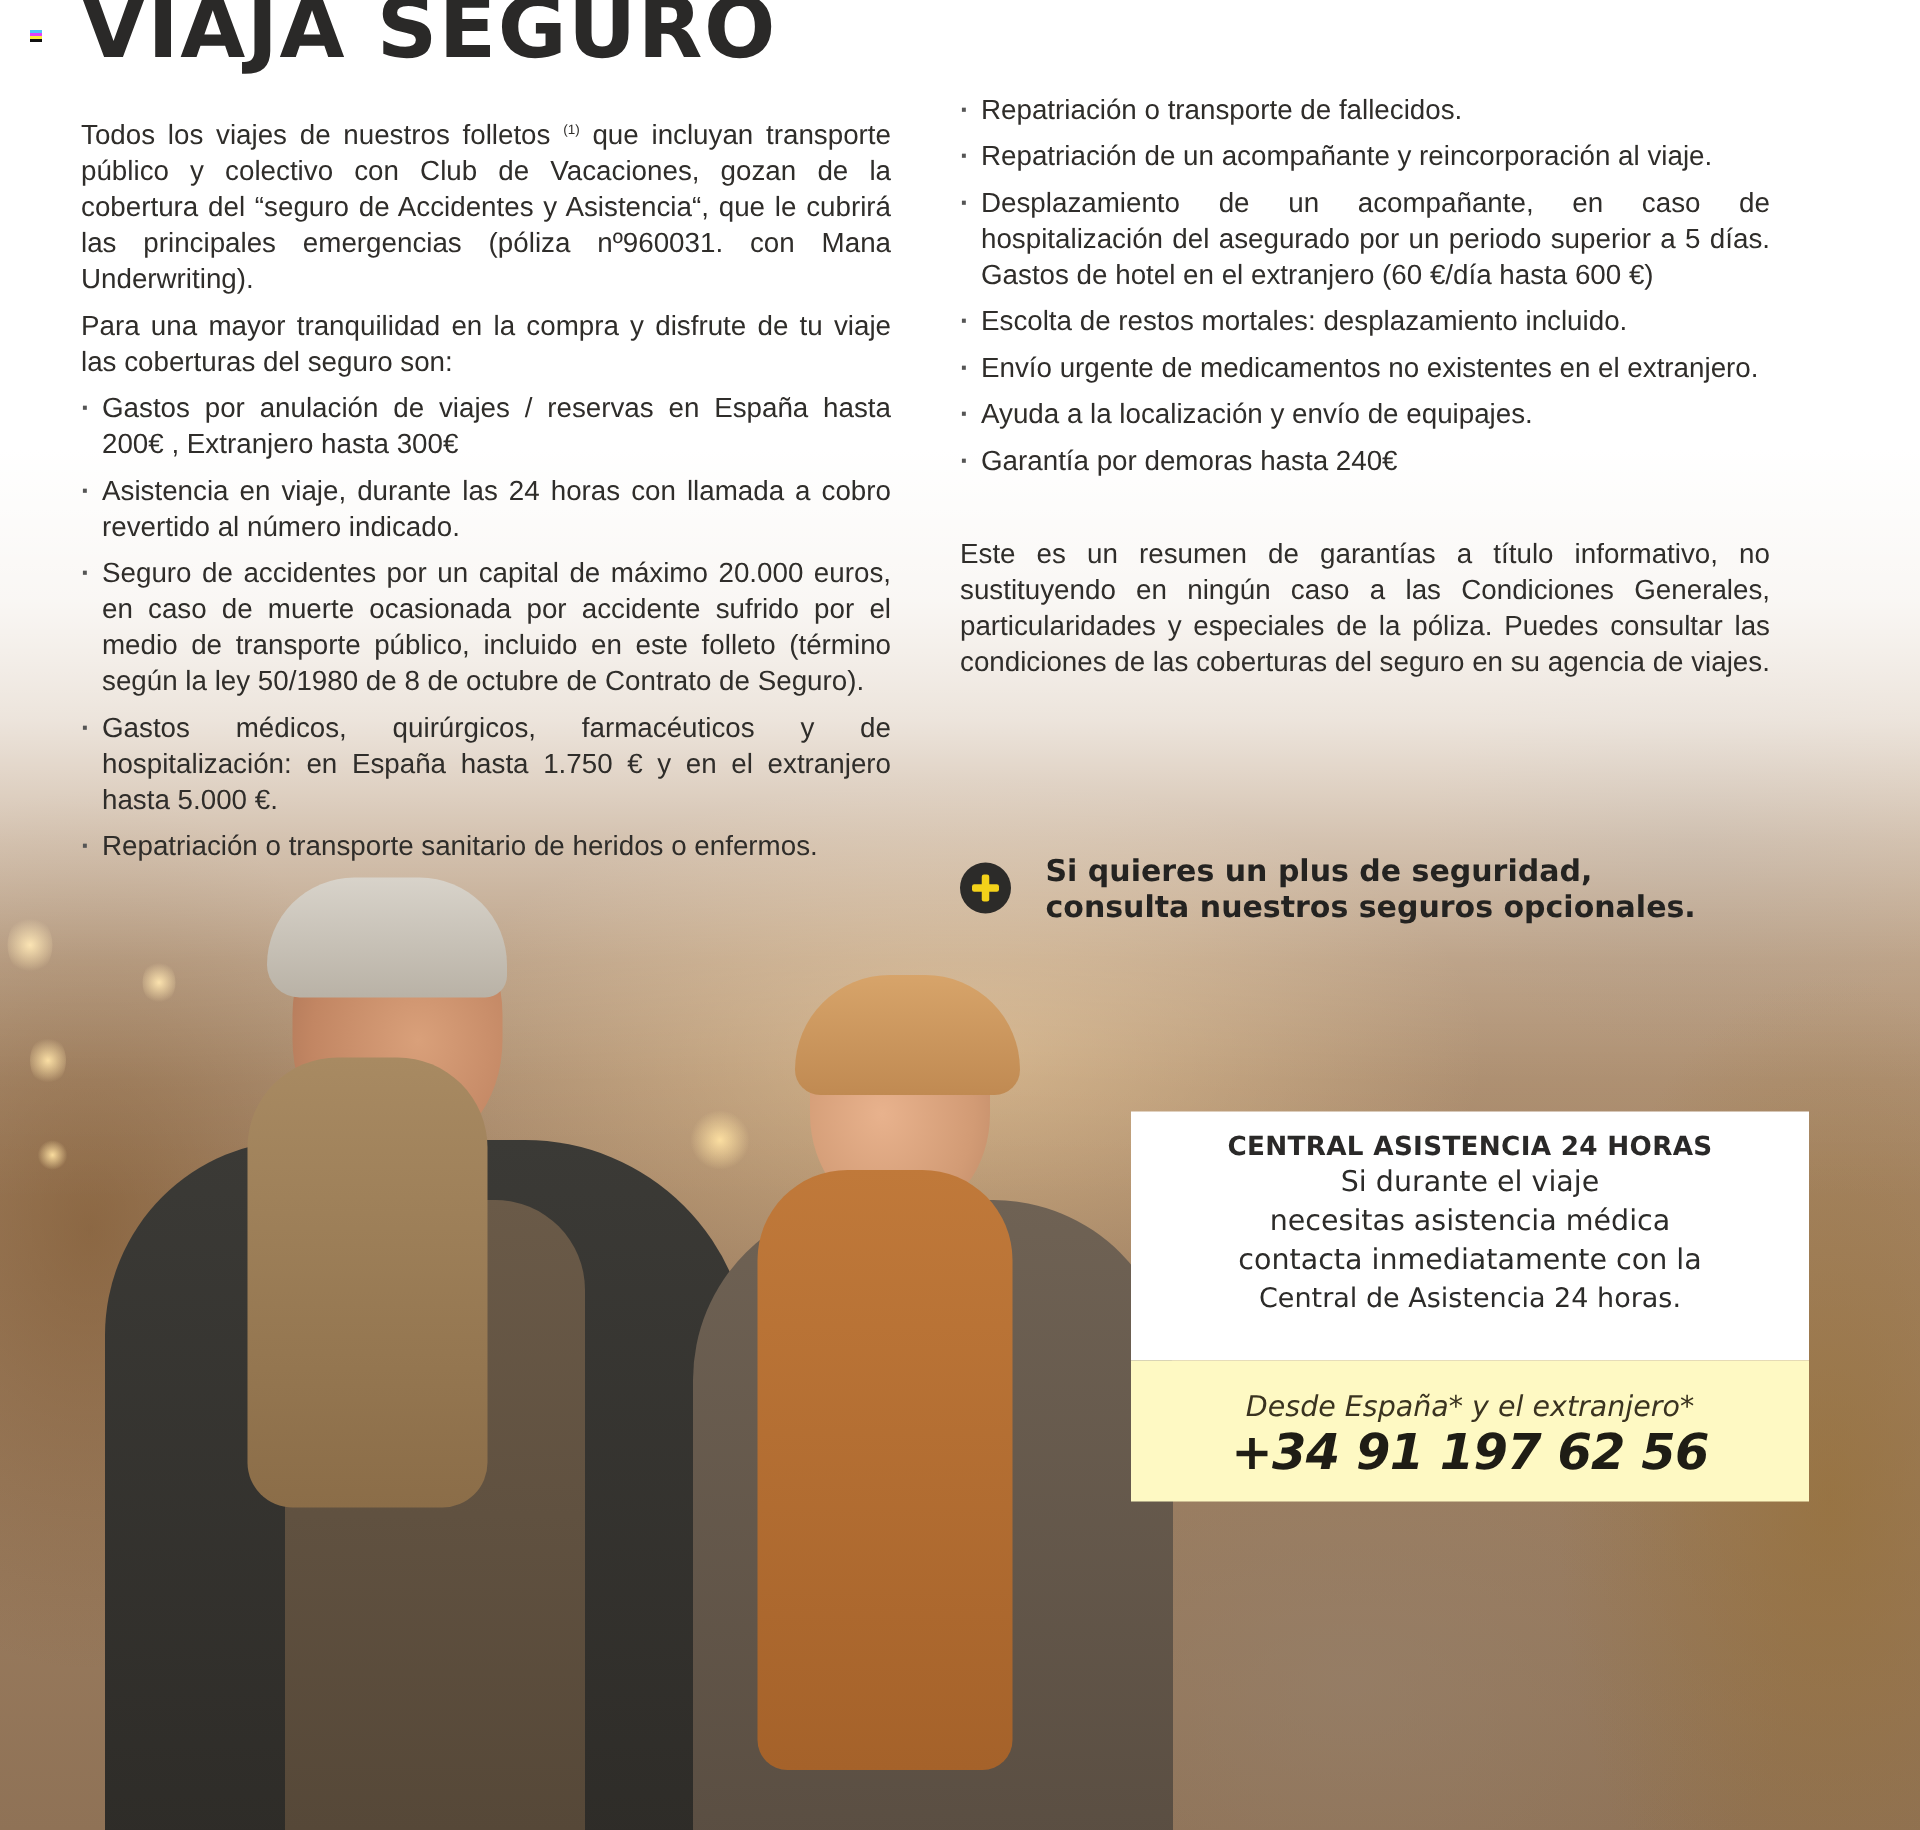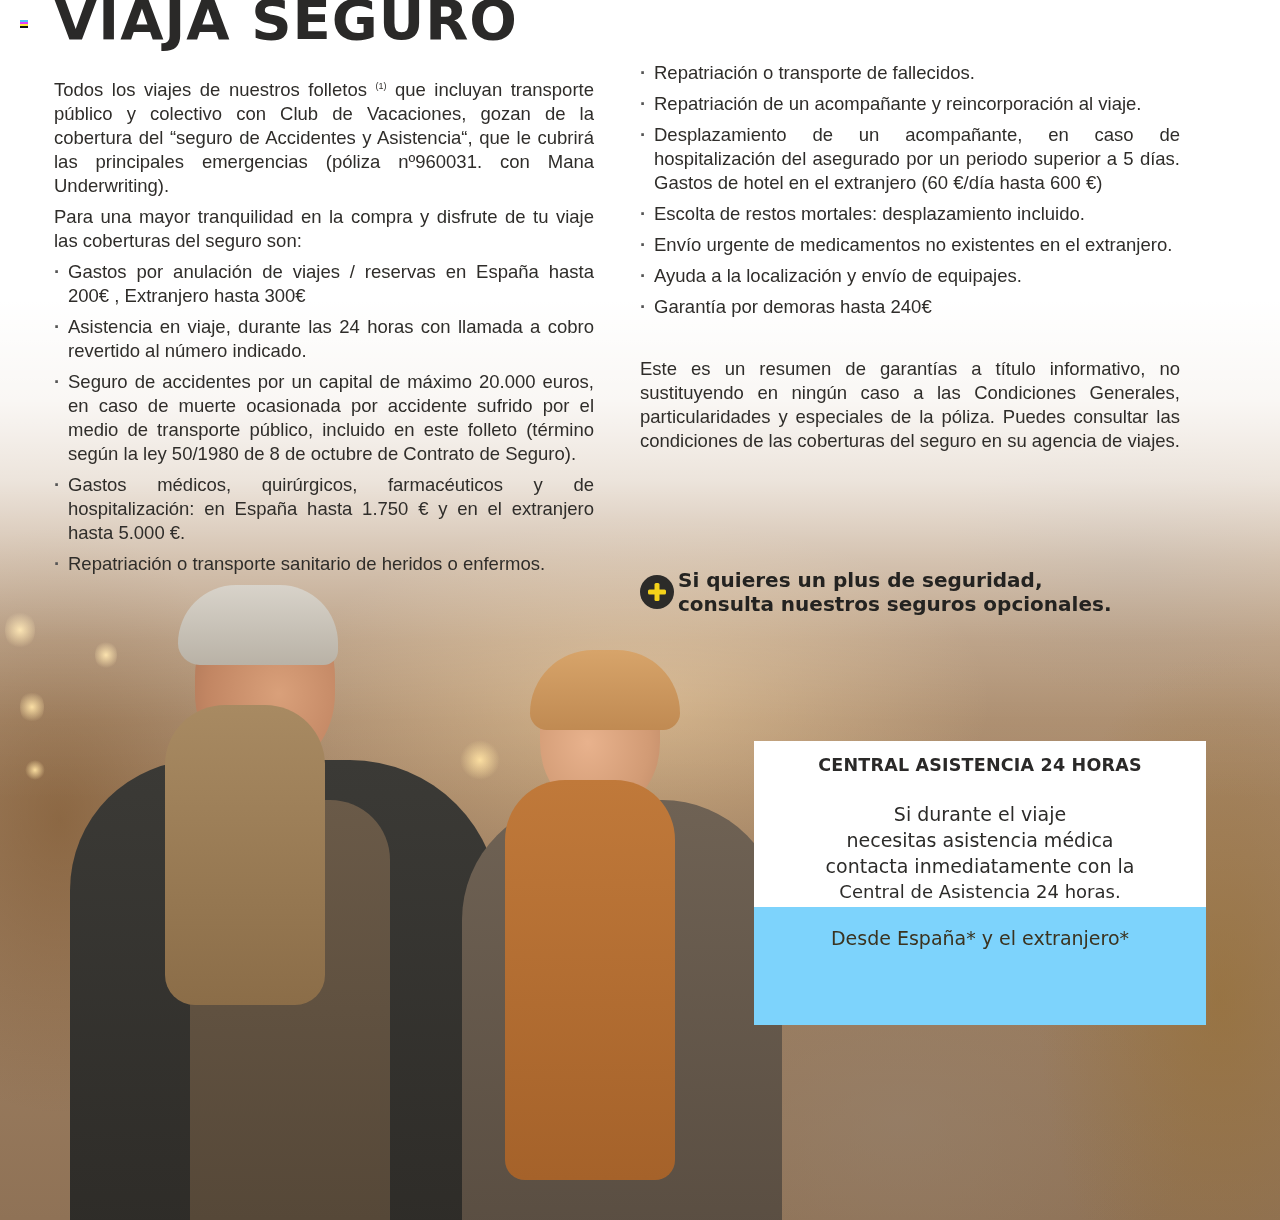--- a/index.html
+++ b/index.html
@@ -68,32 +68,32 @@
   .col-left { left: 54px; top: 74px; width: 540px; }
   .col-right { left: 640px; top: 61px; width: 540px; }
   .col p { text-align: justify; margin-bottom: 7px; }
   .col ul { list-style: none; }
   .col li { position: relative; padding-left: 14px; margin-bottom: 7px; text-align: justify; }
   .col li::before { content: "·"; position: absolute; left: 0; top: 0; font-weight: bold; color: #555; }
   .sup { font-size: 9px; vertical-align: super; }
   .disclaimer { margin-top: 38px; }
 
   
-  .plus-callout { position: absolute; z-index: 5; left: 640px; top: 568px; display: flex; align-items: center; gap: 4px; }
+  .plus-callout { position: absolute; z-index: 5; left: 640px; top: 568px; display: flex; align-items: center; gap: 23px; }
   .plus-icon { width: 34px; height: 34px; border-radius: 50%; background: #2c2b29; display: flex; align-items: center; justify-content: center; }
   .plus-icon svg { width: 22px; height: 22px; }
   .plus-text { font-family: "DejaVu Sans", sans-serif; font-weight: bold; font-size: 20px; line-height: 24px; color: #242321; }
 
   
   .assist-box { position: absolute; z-index: 6; left: 754px; top: 741px; width: 452px; }
   .assist-white { background: #ffffff; height: 166px; text-align: center; padding-top: 14px; }
   .assist-title { font-family: "DejaVu Sans", sans-serif; font-weight: bold; font-size: 17.5px; letter-spacing: 0.2px; color: #2a2928; }
-  .assist-body { margin-top: 26px; font-family: "DejaVu Sans", sans-serif; font-size: 19px; line-height: 26px; color: #2c2b29; }
+  .assist-body { margin-top: 0; font-family: "DejaVu Sans", sans-serif; font-size: 19px; line-height: 26px; color: #2c2b29; }
   .assist-body .strong { font-weight: normal; font-size: 18px; }
-  .assist-yellow { background: #7dd3fc; height: 118px; text-align: center; padding-top: 20px; }
+  .assist-yellow { background: #fef9c3; height: 94px; text-align: center; padding-top: 20px; font-style: italic; }
   .assist-from { font-family: "DejaVu Sans", sans-serif; font-size: 19px; color: #3a3320; }
   .assist-phone { font-family: "DejaVu Sans", sans-serif; font-weight: bold; font-size: 33px; line-height: 38px; color: #1f1d15; letter-spacing: -0.5px; }
   .assist-note { font-family: "DejaVu Sans", sans-serif; font-size: 14px; color: #7d6a2a; margin-top: 4px; }
 </style>
 </head>
 <body>
 
 <div class="photo"></div>
 <div class="bokeh" style="left:5px;top:610px;width:30px;height:40px;"></div>
 <div class="bokeh" style="left:20px;top:690px;width:24px;height:34px;"></div>
@@ -164,14 +164,15 @@
     <div class="assist-title">CENTRAL ASISTENCIA 24 HORAS</div>
     <div class="assist-body">
       <div>Si durante el viaje</div>
       <div>necesitas asistencia médica</div>
       <div>contacta inmediatamente con la</div>
       <div class="strong">Central de Asistencia 24 horas.</div>
     </div>
   </div>
   <div class="assist-yellow">
     <div class="assist-from">Desde España* y el extranjero*</div>
+    <div class="assist-phone">+34 91 197 62 56</div>
   </div>
 </div>
 
 </body></html>

